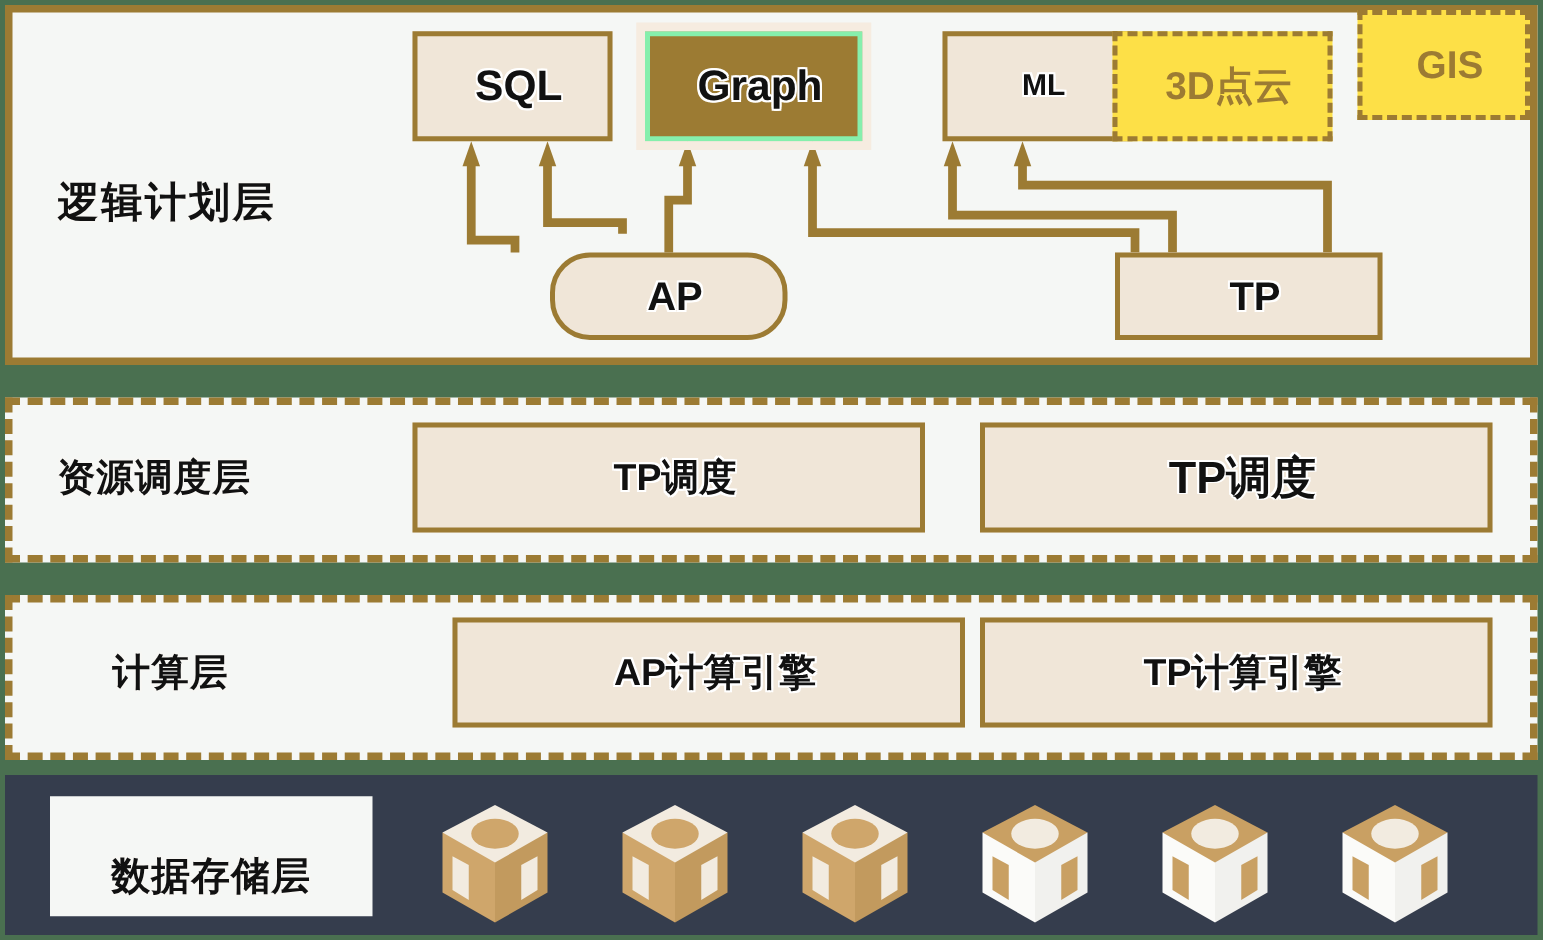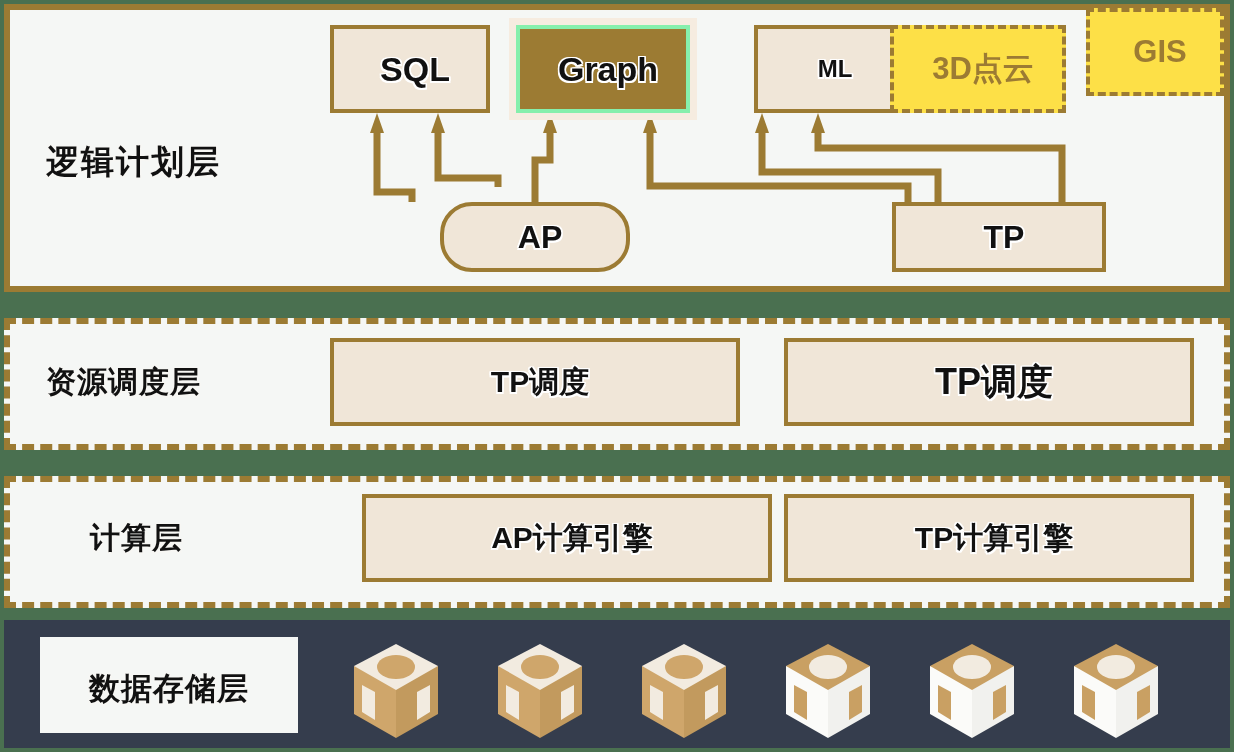--- a/index.html
+++ b/index.html
@@ -50,21 +50,21 @@
   #title-logic   { left: 46px;  top: 128px; font-size: 33px; letter-spacing: 2px; margin-top: 12px; }
   #title-sched   { left: 46px;  top: 362px; font-size: 30px; letter-spacing: 1px; }
   #title-compute { left: 90px;  top: 518px; font-size: 30px; letter-spacing: 1px; }
 
   #storage-title-box {
     position: absolute;
     left: 40px; top: 637px; width: 258px; height: 96px;
     background: #f5f7f5;
   }
   #storage-title-box .layer-title {
-    left: 0; top: 4px; width: 100%; height: 100%;
+    left: 0; top: 16px; width: 100%; height: 100%;
     display: flex; align-items: center; justify-content: center;
     font-size: 31px; letter-spacing: 1px;
   }
 
   
   .node {
     position: absolute;
     box-sizing: border-box;
     display: flex;
     align-items: center;

